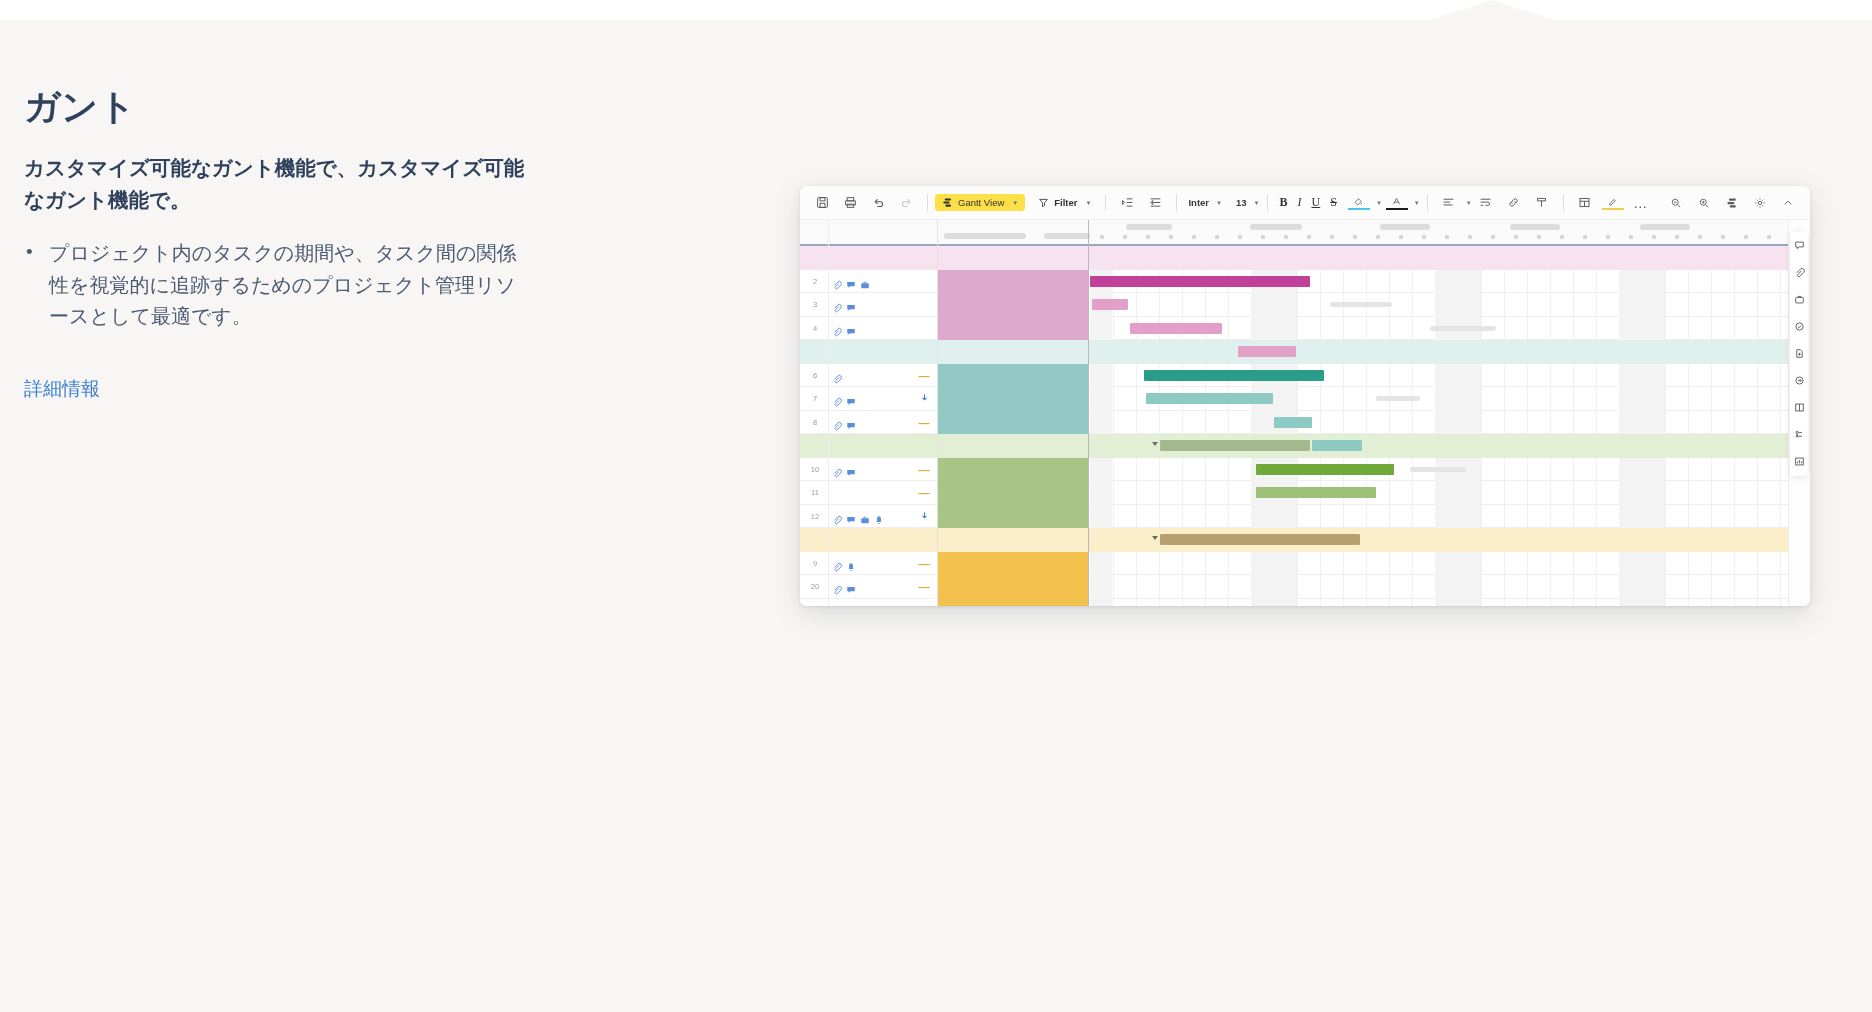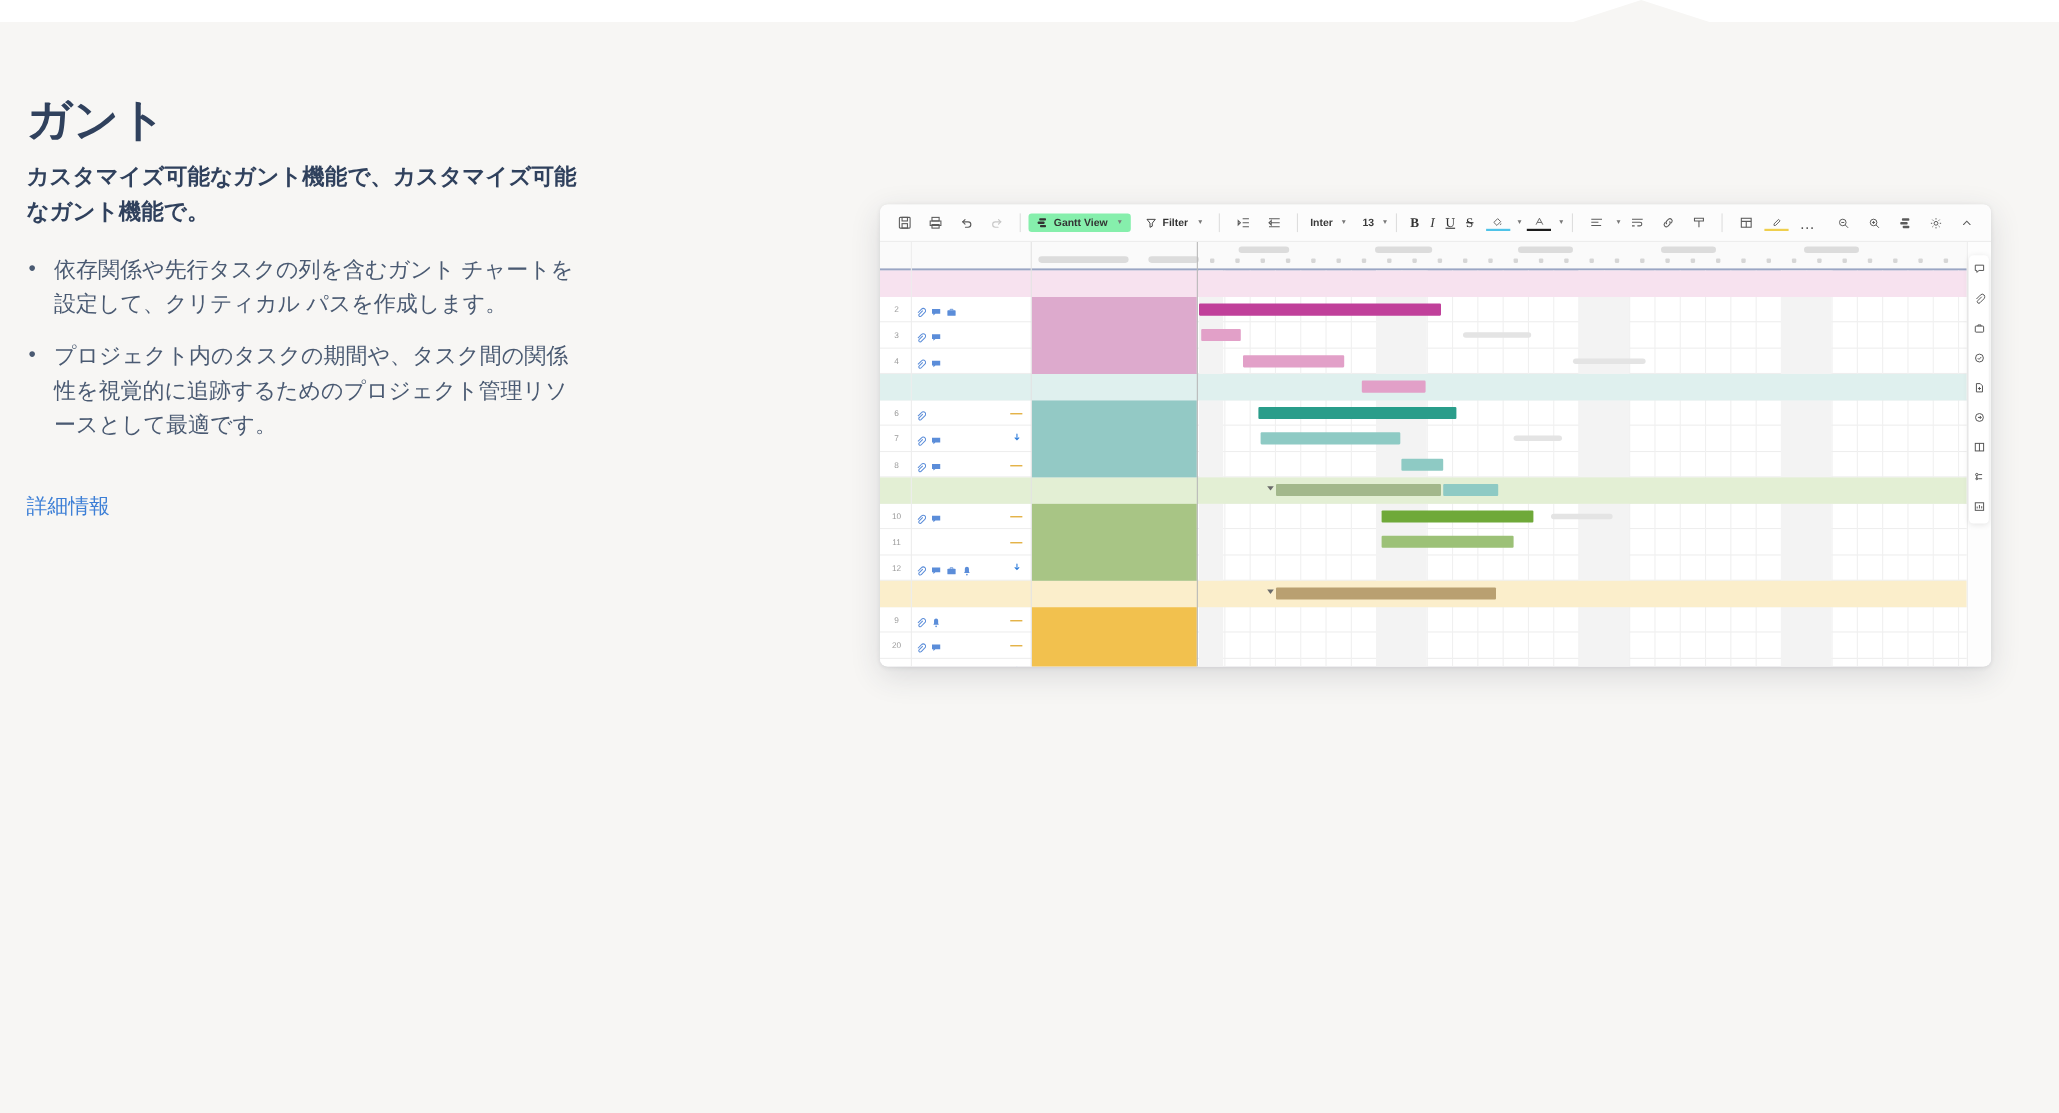--- a/index.html
+++ b/index.html
@@ -26,23 +26,23 @@
     border-left: 62px solid transparent;
     border-right: 62px solid transparent;
     border-bottom: 20px solid #f7f6f4;
   }
 
   
   .left-col {
     position: absolute; left: 24px; top: 86px; width: 610px;
   }
   .heading {
-    font-size: 41px; font-weight: bold; color: #30415d;
+    font-size: 36px; font-weight: bold; color: #30415d;
     letter-spacing: .5px; line-height: 1.15;
-    margin-bottom: 12px;
+    margin-bottom: 25px;
   }
   .subhead {
     font-size: 20.5px; font-weight: bold; color: #30415d;
     line-height: 1.56; width: 508px; margin-bottom: 22px;
   }
   ul.bullets { list-style: none; width: 512px; }
   ul.bullets li {
     position: relative;
     font-size: 20px; color: #4a5a72; line-height: 1.56;
     padding-left: 25px; margin-bottom: 16px;
@@ -78,22 +78,22 @@
   }
   .tb-ico {
     width: 22px; height: 22px; display: flex; align-items: center;
     justify-content: center; color: #5b5b5b; margin: 0 3px;
     font-size: 12px;
   }
   .tb-ico svg { display: block; }
   .tb-sep { width: 1px; height: 17px; background: #dedede; margin: 0 7px; }
   .tb-chip {
     display: flex; align-items: center; gap: 5px;
-    background: #86efac; border-radius: 3px;
-    padding: 3px 7px; color: #333; font-size: 9.5px; font-weight: 700;
+    background: #fde047; border-radius: 3px;
+    padding: 3px 7px; color: #333; font-size: 9.5px; font-weight: 400;
   }
   .tb-chip.plain { background: transparent; font-weight: 600; }
   .caret { font-size: 6px; color: #777; margin-left: 3px; }
   .tb-txt { font-size: 9.5px; color: #3a3a3a; font-weight: 600; padding: 0 4px; }
   .tb-fmt {
     font-size: 12px; color: #333; margin: 0 5px;
     font-family: "Liberation Serif", serif;
   }
   .tb-right { margin-left: auto; display: flex; align-items: center; }
 
@@ -147,21 +147,20 @@
 
 <div id="page">
 
   <div class="notch-band"></div>
   <div class="notch-tri"></div>
 
   <div class="left-col">
     <h1 class="heading">ガント</h1>
     <p class="subhead">カスタマイズ可能なガント機能で、カスタマイズ可能なガント機能で。</p>
     <ul class="bullets">
-      <li>依存関係や先行タスクの列を含むガント チャートを設定して、クリティカル パスを作成します。</li>
       <li>プロジェクト内のタスクの期間や、タスク間の関係性を視覚的に追跡するためのプロジェクト管理リソースとして最適です。</li>
     </ul>
     <a class="learn-link" href="#">詳細情報</a>
   </div>
 
   <div class="app-shot">
     <div class="app-inner">
 
       <div class="toolbar">
         <span class="tb-ico">

